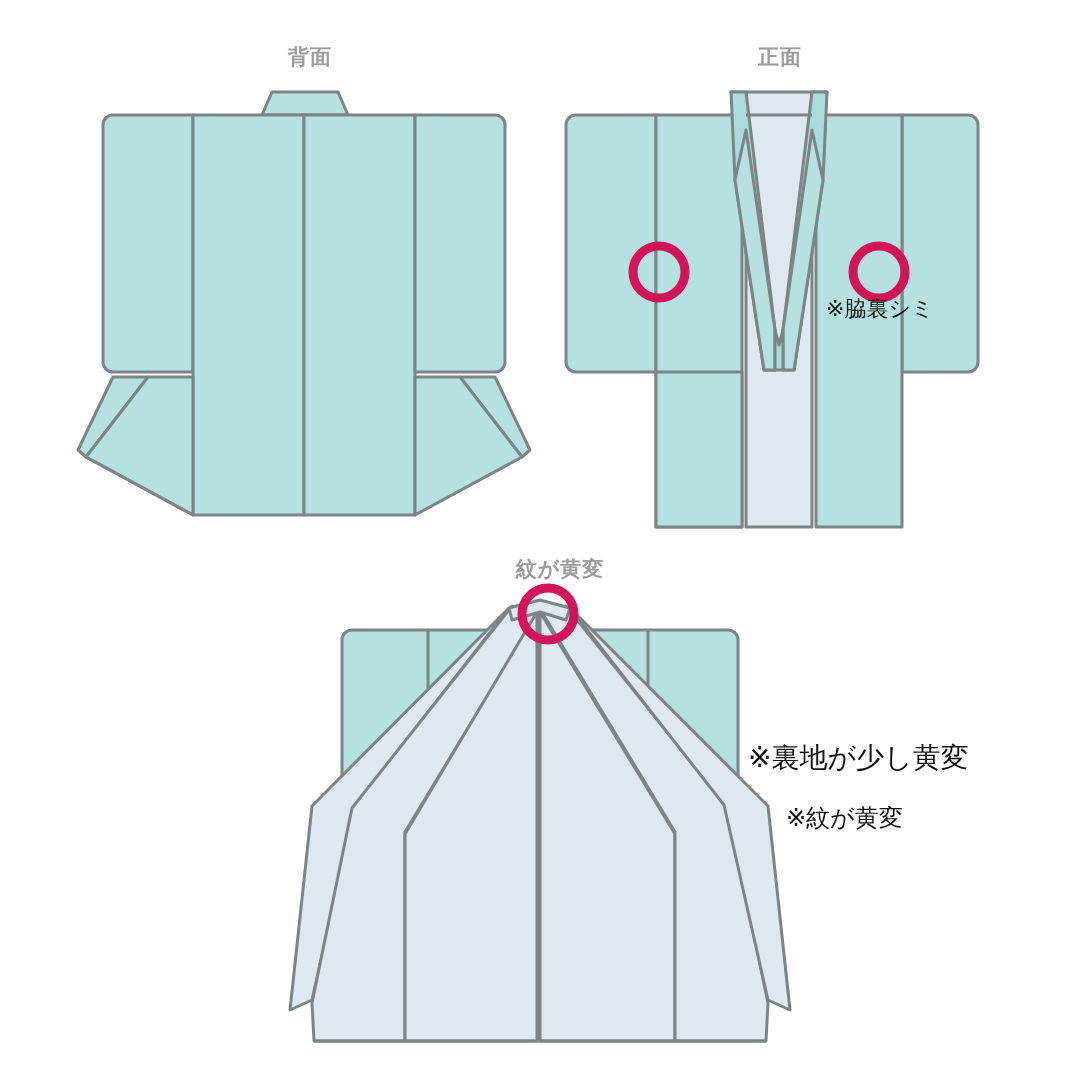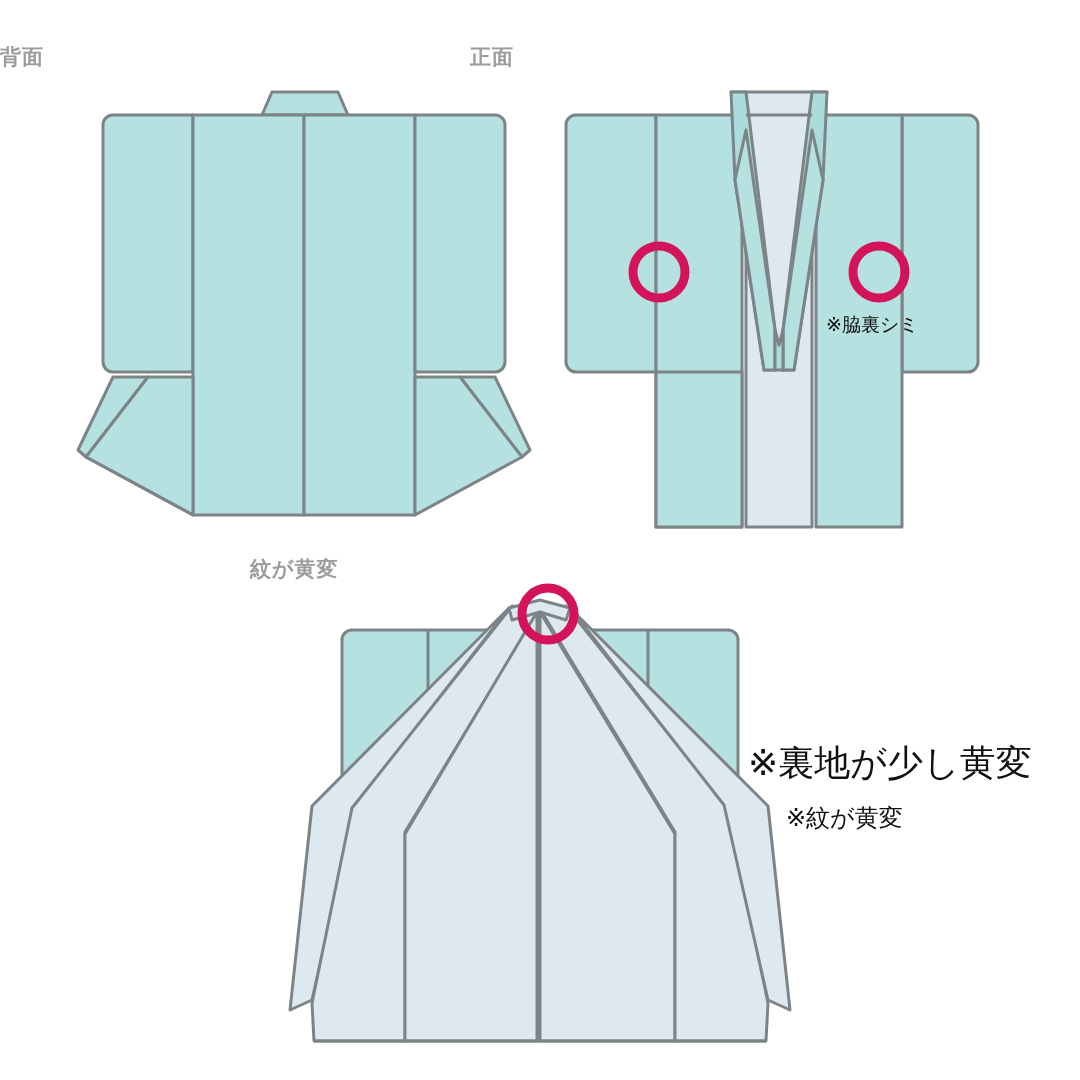--- a/index.html
+++ b/index.html
@@ -14,46 +14,47 @@
   #stage {
     position: relative;
     width: 1080px;
     height: 1080px;
     background: #ffffff;
     overflow: hidden;
   }
 
   .view-title {
     position: absolute;
+    text-align: center;
     color: #9b9b9b;
     font-size: 21px;
     font-weight: bold;
     letter-spacing: 1px;
     font-family: Liberation Serif, serif;
     white-space: nowrap;
   }
   #title-back  { left: 0;   top: 43px;  width: 620px; }
   #title-front { left: 470px; top: 43px; width: 620px; }
   #title-inside{ left: 250px; top: 555px; width: 620px; }
 
   .note {
     position: absolute;
     color: #111111;
     white-space: nowrap;
     font-family: "DejaVu Sans", "Liberation Sans", sans-serif;
   }
   #note-waki {
     left: 826px;
-    top: 312px;
-    font-size: 19px;
+    top: 294px;
+    font-size: 22px;
   }
   #note-lining {
     left: 748px;
     top: 739px;
-    font-size: 36px;
+    font-size: 28px;
   }
   #note-mon {
     left: 786px;
     top: 802px;
     font-size: 24px;
   }
 
   svg { display: block; overflow: visible; }
   .svg-abs { position: absolute; left: 0; top: 0; }
 </style>

